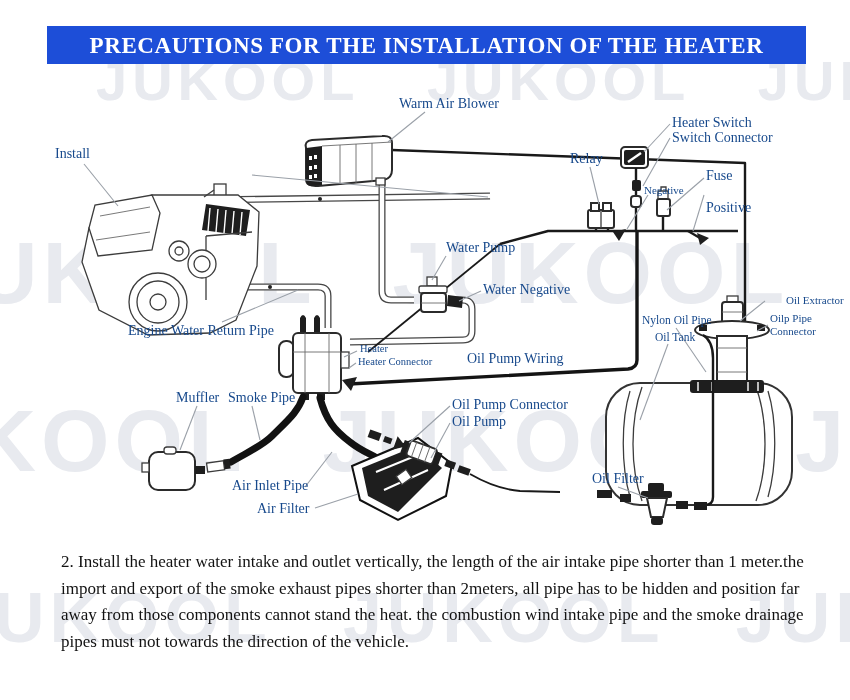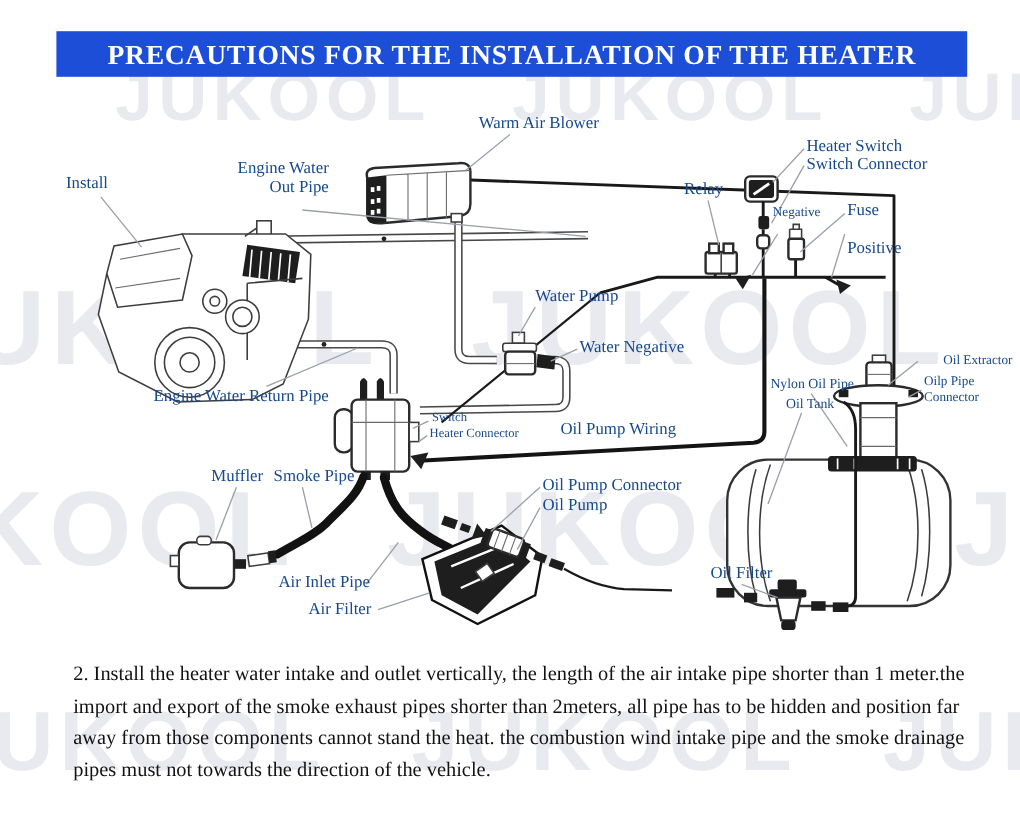--- a/index.html
+++ b/index.html
@@ -247,38 +247,36 @@
       <path class="leader" d="M252,406 L260,440"></path>
       <path class="leader" d="M450,406 L409,443"></path>
       <path class="leader" d="M450,423 L431,458"></path>
       <path class="leader" d="M305,487 L332,452"></path>
       <path class="leader" d="M315,508 L358,494"></path>
       <path class="leader" d="M618,487 L648,498"></path>
     </g>
   </svg>
 
   <div class="lbl" style="left:55px;top:146px;">Install</div>
-  <div class="lbl right" style="left:168px;top:133px;width:106px;">Engine Water
-Out Pipe</div>
   <div class="lbl" style="left:399px;top:96px;">Warm Air Blower</div>
   <div class="lbl" style="left:672px;top:115px;">Heater Switch</div>
   <div class="lbl" style="left:672px;top:130px;">Switch Connector</div>
   <div class="lbl" style="left:570px;top:151px;">Relay</div>
-  <div class="lbl small" style="left:644px;top:171px;">Negative</div>
+  <div class="lbl small" style="left:644px;top:184px;">Negative</div>
   <div class="lbl" style="left:706px;top:168px;">Fuse</div>
   <div class="lbl" style="left:706px;top:200px;">Positive</div>
   <div class="lbl" style="left:446px;top:240px;">Water Pump</div>
   <div class="lbl" style="left:483px;top:282px;">Water Negative</div>
   <div class="lbl small" style="left:766px;top:294px;margin-left:20px;">Oil Extractor</div>
   <div class="lbl small" style="left:770px;top:312px;">Oilp Pipe
 Connector</div>
   <div class="lbl small" style="left:642px;top:314px;font-size:11.5px;">Nylon Oil Pipe</div>
   <div class="lbl small" style="left:655px;top:331px;font-size:11.5px;">Oil Tank</div>
   <div class="lbl" style="left:128px;top:323px;">Engine Water Return Pipe</div>
-  <div class="lbl tiny" style="left:360px;top:343px;">Switch</div>
+  <div class="lbl tiny" style="left:360px;top:343px;">Heater</div>
   <div class="lbl tiny" style="left:358px;top:356px;">Heater Connector</div>
   <div class="lbl" style="left:467px;top:351px;">Oil Pump Wiring</div>
   <div class="lbl" style="left:176px;top:390px;">Muffler</div>
   <div class="lbl" style="left:228px;top:390px;">Smoke Pipe</div>
   <div class="lbl" style="left:452px;top:397px;">Oil Pump Connector</div>
   <div class="lbl" style="left:452px;top:414px;">Oil Pump</div>
   <div class="lbl" style="left:232px;top:478px;">Air Inlet Pipe</div>
   <div class="lbl" style="left:257px;top:501px;">Air Filter</div>
   <div class="lbl" style="left:592px;top:471px;">Oil Filter</div>
 

